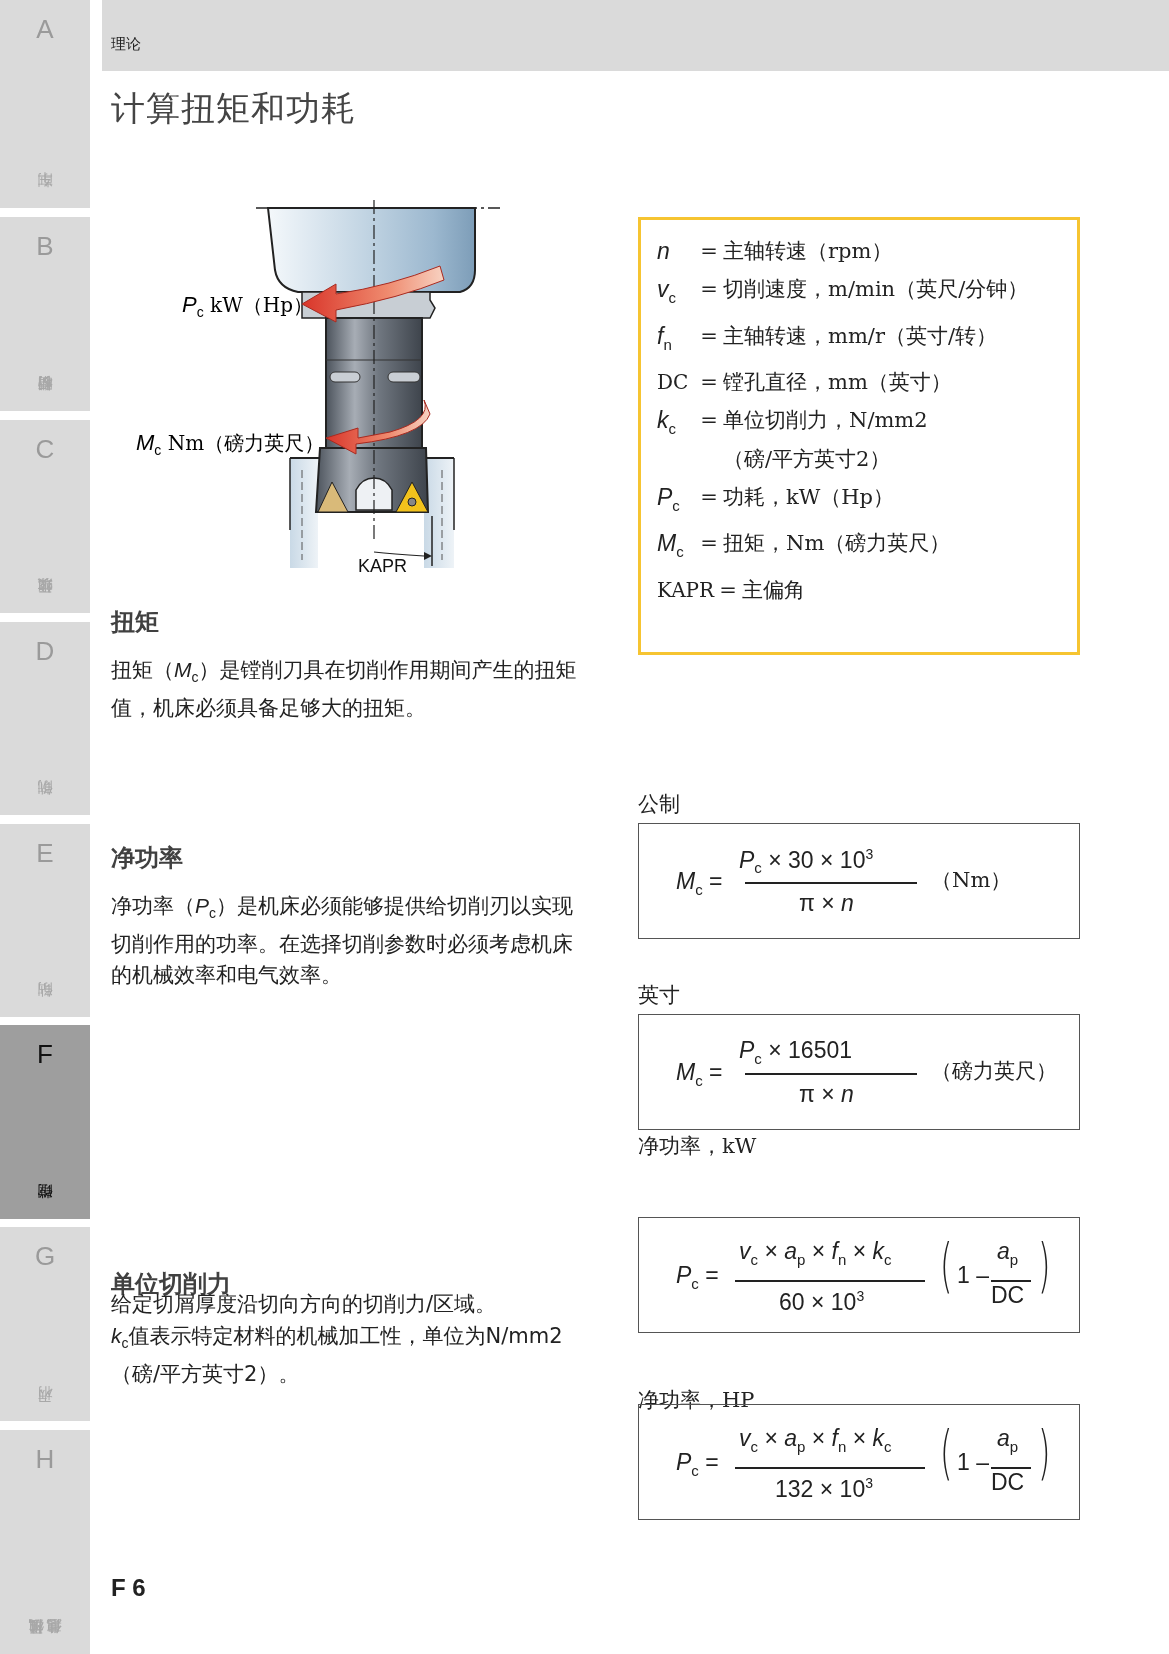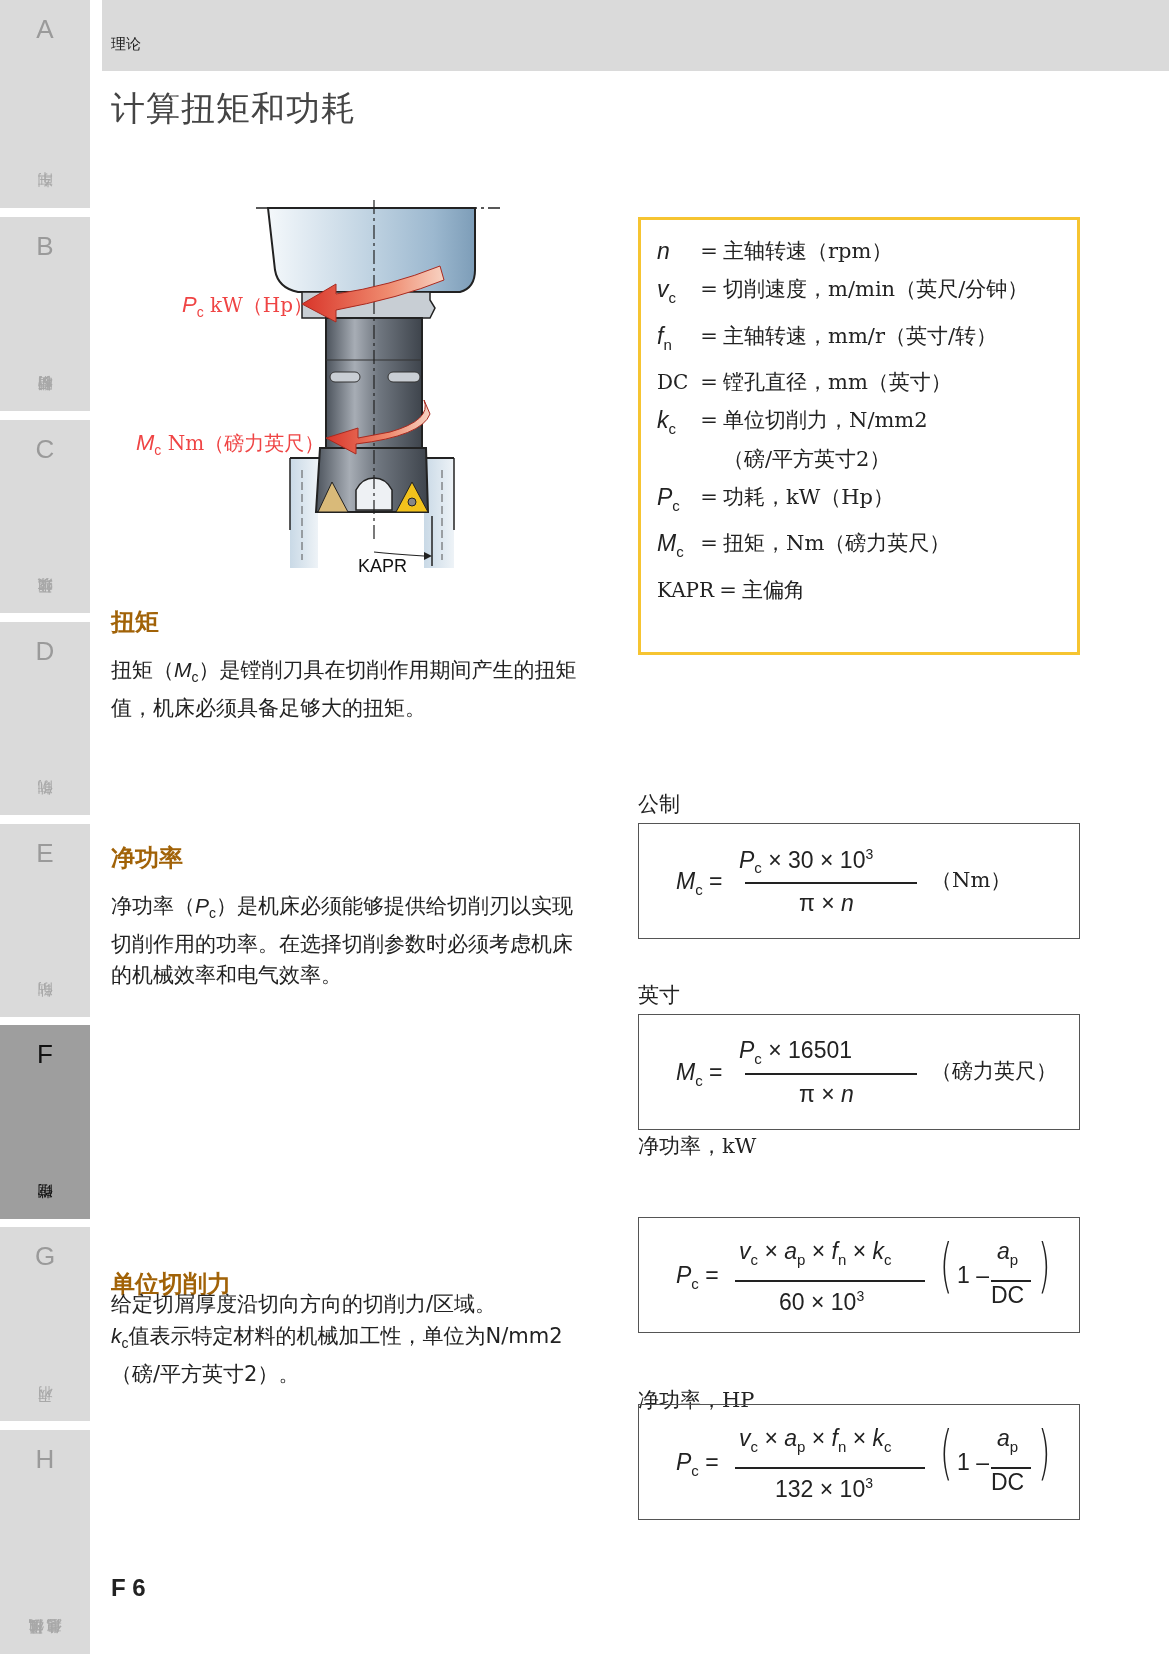--- a/index.html
+++ b/index.html
@@ -15,27 +15,27 @@
   .side-tab.active .letter { color: #111; }
   .side-tab.active .vlabel span { color: #111; }
 
   
   .header-band { position: absolute; left: 102px; top: 0; width: 1067px; height: 71px; background: #dadada; }
   .header-band span { position: absolute; left: 9px; top: 35px; font-size: 15px; color: #222; }
   .page-title { position: absolute; left: 111px; top: 86px; font-size: 34px; color: #444; font-weight: normal; letter-spacing: 1px; }
 
   
   .diagram { position: absolute; left: 130px; top: 200px; width: 370px; height: 400px; }
-  .diag-label { position: absolute; font-family: "DejaVu Serif", serif; font-size: 20px; color: #ef4444; white-space: nowrap; }
+  .diag-label { position: absolute; font-family: "DejaVu Serif", serif; font-size: 20px; color: #000000; white-space: nowrap; }
   .diag-label i { font-family: "Liberation Sans", sans-serif; font-style: italic; font-size: 22px; }
   .diag-label sub { font-family: "Liberation Sans", sans-serif; font-size: 14px; }
   .kapr-label { position: absolute; font-family: "Liberation Sans", sans-serif; font-size: 18px; color: #111; }
 
   
-  .section-heading { position: absolute; left: 111px; font-size: 24px; font-weight: bold; color: #a16207; }
+  .section-heading { position: absolute; left: 111px; font-size: 24px; font-weight: bold; color: #404040; }
   .section-body { position: absolute; left: 111px; width: 470px; font-size: 21px; line-height: 31px; color: #222; }
   .section-body i { font-family: "Liberation Sans", sans-serif; font-style: italic; }
   .section-body sub { font-family: "Liberation Sans", sans-serif; font-size: 14px; }
 
   
   .legend-box { position: absolute; left: 638px; top: 217px; width: 442px; height: 438px; border: 3px solid #f6c431; padding: 12px 0 0 16px; }
   .legend-row { display: flex; font-size: 21px; line-height: 38px; color: #222; white-space: nowrap; }
   .legend-row .sym { width: 38px; font-family: "Liberation Sans", sans-serif; font-style: italic; font-size: 23px; }
   .legend-row .sym sub { font-style: normal; font-size: 15px; }
   .legend-row .sym.plain { font-style: normal; font-family: "DejaVu Serif", serif; font-size: 20px; }

